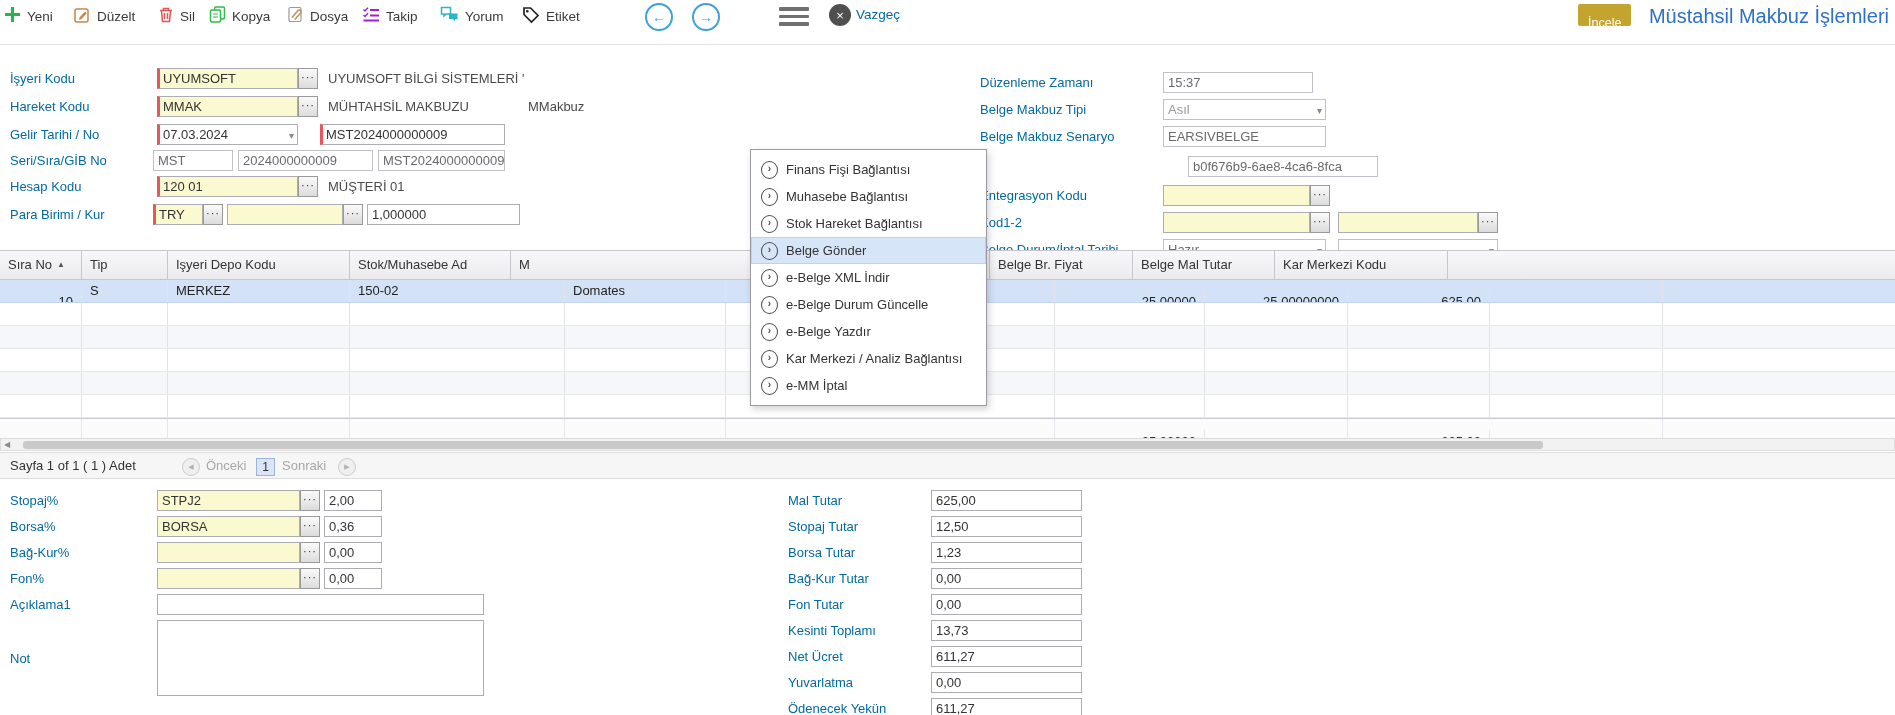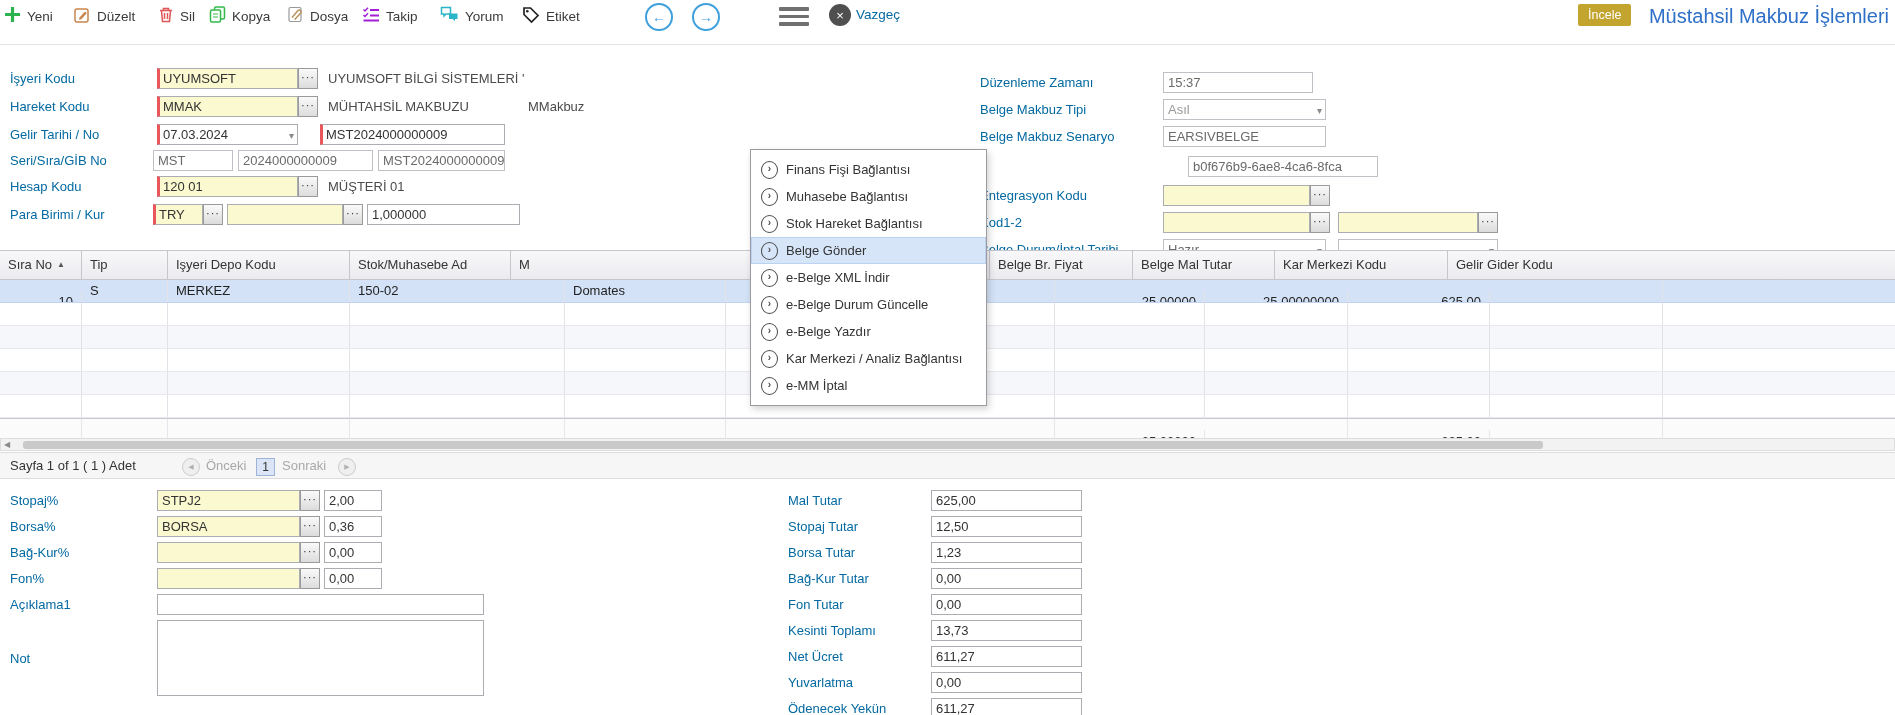--- a/index.html
+++ b/index.html
@@ -7,21 +7,21 @@
           font-family:"Liberation Sans","DejaVu Sans",sans-serif;color:#333;}
   
   .tbtn{position:absolute;top:3px;height:26px;display:flex;align-items:center;gap:6px;
         font-size:13.5px;color:#3a3a3a;cursor:pointer;background:none;border:none;padding:0;}
   .navcirc{position:absolute;top:3px;width:24px;height:24px;border:2.5px solid #3fa0dc;border-radius:50%;
            background:#fff;color:#3fa0dc;font-size:14px;font-weight:bold;display:flex;align-items:center;justify-content:center;}
   .hamb{position:absolute;left:779px;top:7px;width:30px;cursor:pointer;}
   .hamb div{height:3.5px;background:#707070;margin-bottom:4px;border-radius:1px;}
   .xcirc{position:absolute;left:829px;top:4px;width:22px;height:22px;border-radius:50%;background:#4f4f4f;
          color:#fff;font-size:13px;display:flex;align-items:center;justify-content:center;}
-  .incele{position:absolute;left:1578px;top:4px;height:22px;line-height:22px;padding:0 10px;background:#C2A42F;
+  .incele{position:absolute;left:1578px;top:4px;height:22px;line-height:22px;padding:8px 10px;background:#C2A42F;
           color:#fff;font-size:12.5px;border:none;border-radius:2px;cursor:pointer;}
   .ptitle{position:absolute;right:6px;top:5px;font-size:20px;color:#2E6FC7;white-space:nowrap;}
   .tbsep{position:absolute;left:0;top:44px;width:1895px;height:1px;background:#e4e4e4;}
   
   .lbl{position:absolute;font-size:13px;color:#0369a1;line-height:21px;white-space:nowrap;}
   .desc{position:absolute;font-size:13px;color:#4a4a4a;line-height:21px;white-space:nowrap;}
   .fld{position:absolute;height:21px;box-sizing:border-box;border:1px solid #ABADB3;background:#fff;
        font-size:13px;line-height:19px;padding:0 4px;color:#333;overflow:hidden;white-space:nowrap;}
   .ro{border-color:#c0c0c6;color:#6a6a6a;}
   .req{border-left:3px solid #E8575C;padding-left:3px;}
@@ -233,21 +233,20 @@
         <span class="sortarr">▲</span>
       </div>
       <div class="hc" style="width:86px">Tip</div>
       <div class="hc" style="width:182px">Işyeri Depo Kodu</div>
       <div class="hc" style="width:161px">Stok/Muhasebe Ad</div>
       <div class="hc" style="width:329px">M</div>
       <div class="hc" style="width:150px">Miktar</div>
       <div class="hc" style="width:143px">Belge Br. Fiyat</div>
       <div class="hc" style="width:142px">Belge Mal Tutar</div>
       <div class="hc" style="width:173px">Kar Merkezi Kodu</div>
-      <div class="hc" style="width:232px;border-right:none">Gelir Gider Kodu</div>
     </div>
 
     <div class="grow sel">
       <div class="dc num" style="width:82px">10</div>
       <div class="dc" style="width:86px">S</div>
       <div class="dc" style="width:182px">MERKEZ</div>
       <div class="dc" style="width:215px">150-02</div>
       <div class="dc" style="width:161px">Domates</div>
       <div class="dc" style="width:329px"></div>
       <div class="dc num" style="width:150px">25,00000</div>

